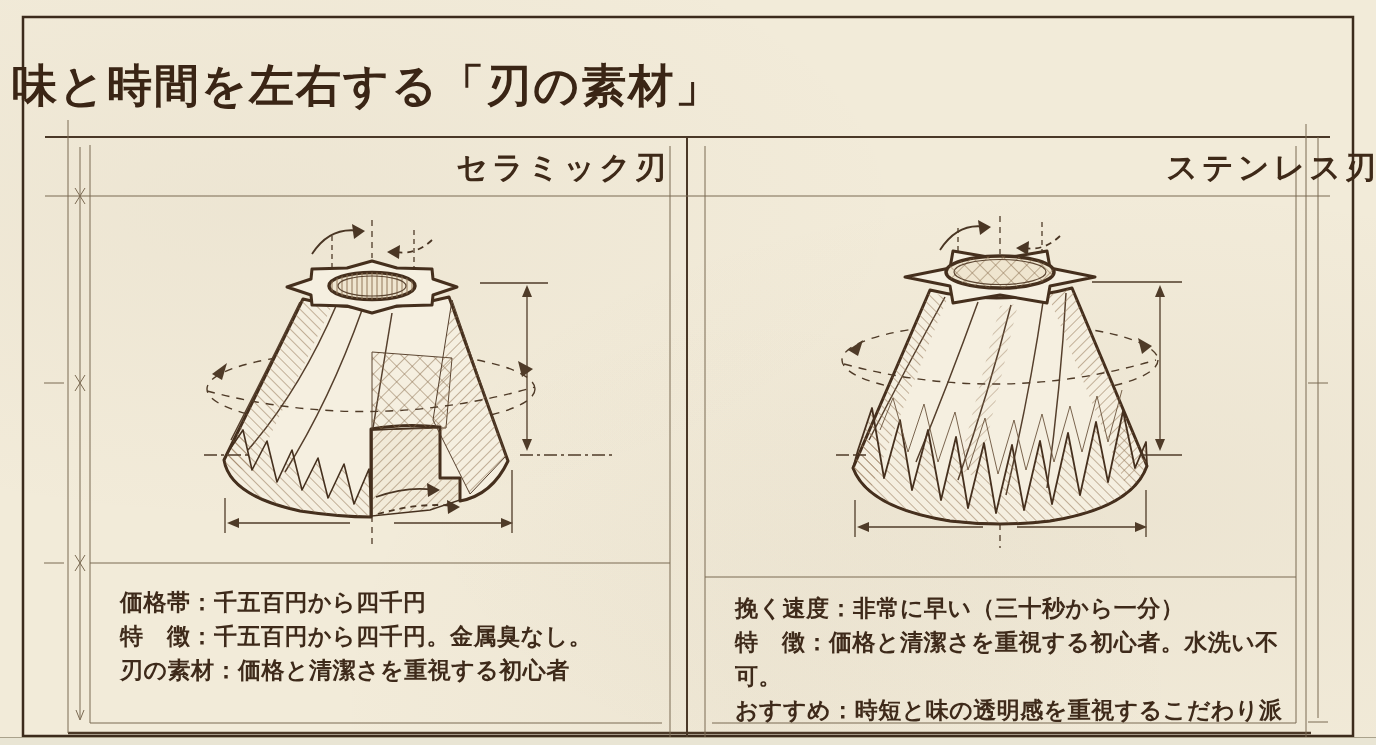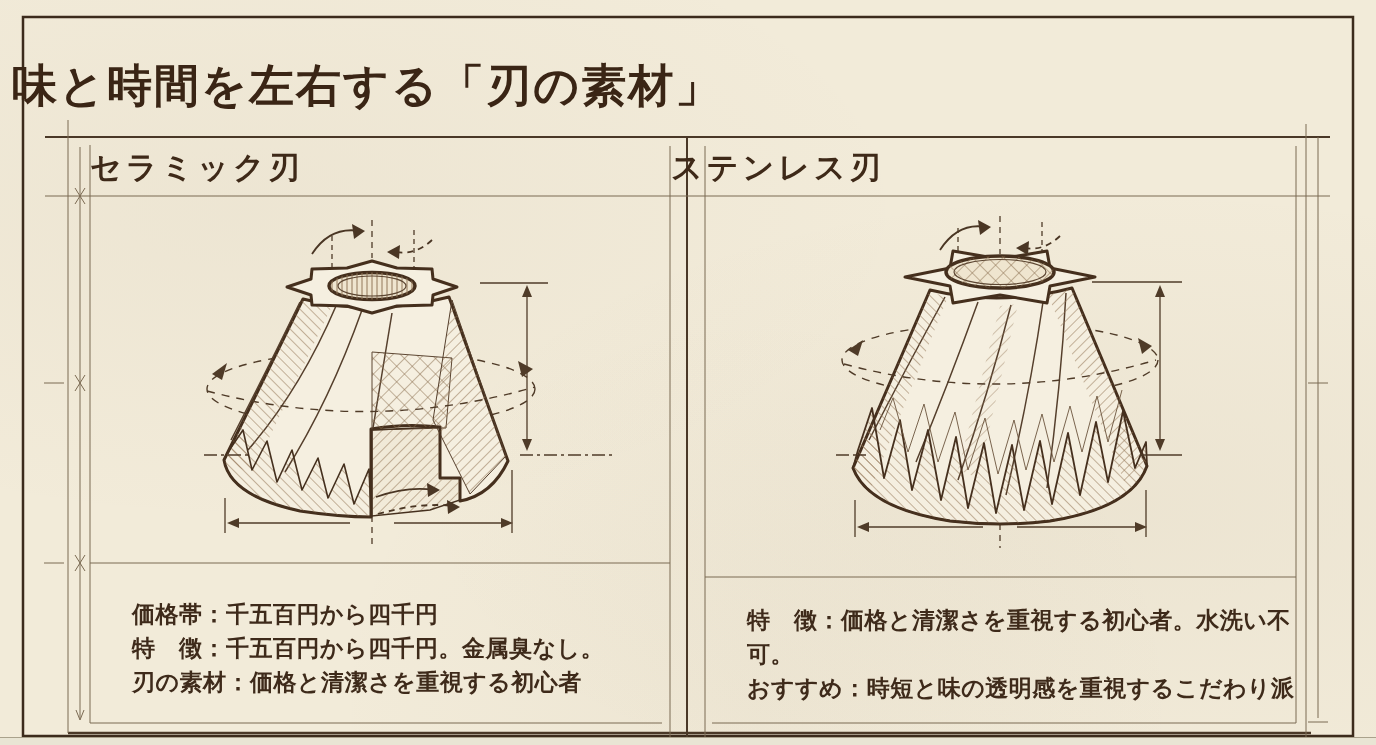--- a/index.html
+++ b/index.html
@@ -17,27 +17,27 @@
       #f2ebd9;
   }
   .layer{position:absolute;left:0;top:0;}
   .title{
     position:absolute;left:0;top:44px;width:1376px;margin:12px;
     text-align:left;font-size:45px;font-weight:700;color:#3a2515;
     letter-spacing:2px;
   }
   .col-header{
     position:absolute;top:146px;height:50px;line-height:44px;
-    text-align:left;font-size:31px;font-weight:700;color:#3e2918;
+    text-align:right;font-size:31px;font-weight:700;color:#3e2918;
     letter-spacing:4px;
   }
   .col-header.left{left:90px;width:580px;}
   .col-header.right{left:671px;width:709px;}
   .specs{
-    position:absolute;margin:16px;padding:0;list-style:none;
+    position:absolute;margin:4px;padding:0;list-style:none;
     font-size:23px;font-weight:700;color:#3e2a1a;line-height:34px;
     letter-spacing:.5px;
   }
   .specs.left{left:116px;top:582px;width:545px;}
   .specs.right{left:731px;top:588px;width:560px;}
   .bottom-strip{
     position:absolute;left:0;top:737px;width:1376px;height:8px;
     background:#e9e5d4;border-top:1px solid #aaa28c;
   }
 </style>
@@ -228,18 +228,19 @@
   <div class="col-header left">セラミック刃</div>
   <div class="col-header right">ステンレス刃</div>
 
   <ul class="specs left">
     <li>価格帯：千五百円から四千円</li>
     <li>特　徴：千五百円から四千円。金属臭なし。</li>
     <li>刃の素材：価格と清潔さを重視する初心者</li>
   </ul>
 
   <ul class="specs right">
+    <li>挽く速度：非常に早い（三十秒から一分）</li>
     <li>特　徴：価格と清潔さを重視する初心者。水洗い不可。</li>
     <li>おすすめ：時短と味の透明感を重視するこだわり派</li>
   </ul>
 
   <div class="bottom-strip"></div>
 </div>
 
 </body></html>

